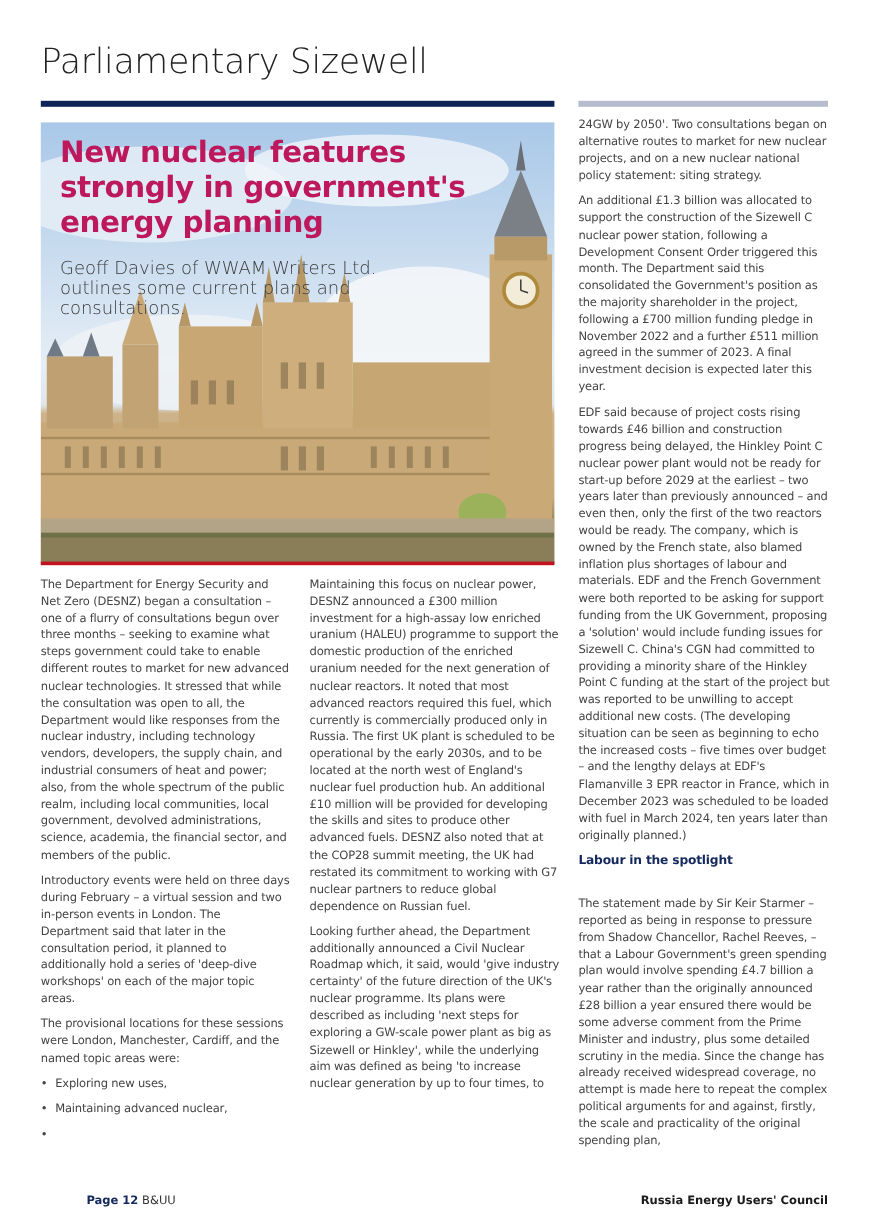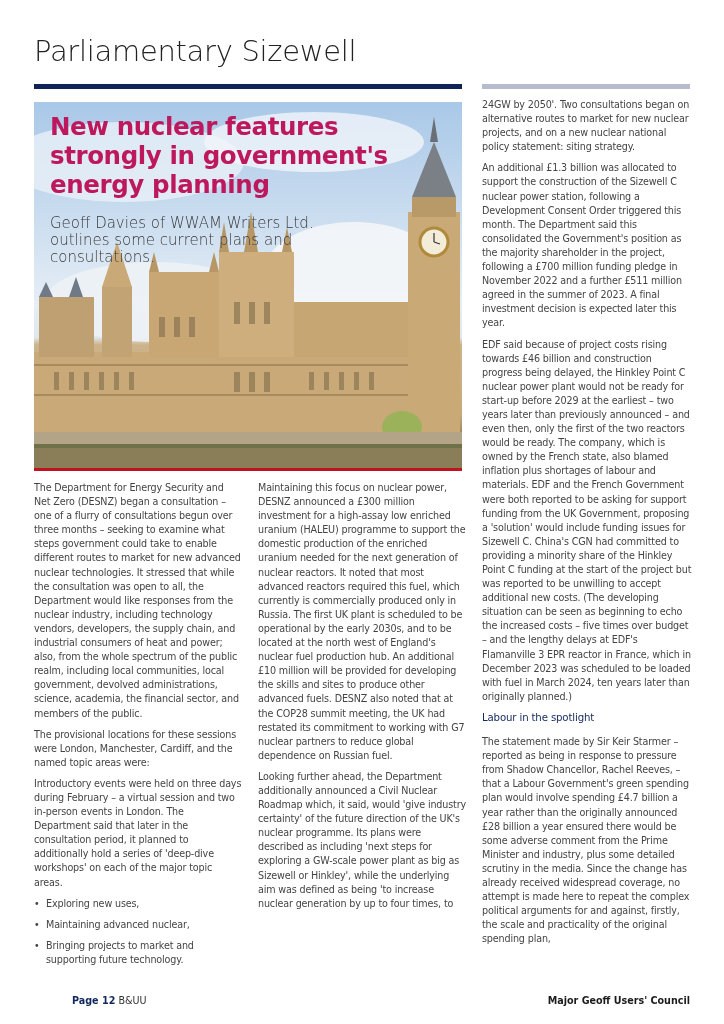--- a/index.html
+++ b/index.html
@@ -36,21 +36,21 @@
 
   
   .col { position: absolute; font-size: 9.6px; line-height: 14.1px; color: #444; letter-spacing: -0.15px; }
   .col p { margin-bottom: 7px; }
   .col1 { left: 34px; top: 481px; width: 208px; }
   .col2 { left: 258px; top: 481px; width: 210px; }
   .col3 { left: 482px; top: 98px; width: 210px; }
   .col ul { list-style: none; }
   .col li { position: relative; padding-left: 12px; margin-bottom: 7px; }
   .col li .bullet { position: absolute; left: 0; top: 0; }
-  .subhead { font-weight: normal; color: #13285c; font-size: 10.2px; margin: 2px 0 10px 0; }
+  .subhead { font-weight: bold; color: #13285c; font-size: 10.2px; margin: 2px 0 22px 0; }
 
   .footer-left { position: absolute; left: 34px; top: 995px; font-size: 9.6px; color: #333; padding-left: 38px; }
   .footer-left .pg { font-weight: bold; color: #13285c; }
   .footer-right { position: absolute; right: 34px; top: 995px; font-size: 9.6px; font-weight: bold; color: #1b1b1b; }
 </style>
 </head>
 <body>
 
 <div class="section-title">Parliamentary Sizewell</div>
 <div class="rule-main"></div>
@@ -122,39 +122,39 @@
     <rect x="0" y="342" width="428" height="4" fill="#5d6b3f" opacity="0.6"></rect>
   </svg>
 </div>
 <div class="hero-red"></div>
 
 <h1 class="headline">New nuclear features strongly in government's energy planning</h1>
 <div class="standfirst">Geoff Davies of WWAM Writers Ltd. outlines some current plans and consultations.</div>
 
 <div class="col col1">
   <p>The Department for Energy Security and Net Zero (DESNZ) began a consultation – one of a flurry of consultations begun over three months – seeking to examine what steps government could take to enable different routes to market for new advanced nuclear technologies. It stressed that while the consultation was open to all, the Department would like responses from the nuclear industry, including technology vendors, developers, the supply chain, and industrial consumers of heat and power; also, from the whole spectrum of the public realm, including local communities, local government, devolved administrations, science, academia, the financial sector, and members of the public.</p>
+  <p>Introductory events were held on three days during February – a virtual session and two in-person events in London. The Department said that later in the consultation period, it planned to additionally hold a series of 'deep-dive workshops' on each of the major topic areas.</p>
   <p>The provisional locations for these sessions were London, Manchester, Cardiff, and the named topic areas were:</p>
-  <p>Introductory events were held on three days during February – a virtual session and two in-person events in London. The Department said that later in the consultation period, it planned to additionally hold a series of 'deep-dive workshops' on each of the major topic areas.</p>
   <ul>
     <li><span class="bullet">•</span><span>Exploring new uses,</span></li>
     <li><span class="bullet">•</span><span>Maintaining advanced nuclear,</span></li>
-    <li><span class="bullet">•</span><span>Bringing projects to market and supporting future technology.</span></li>
+    <li><span class="bullet">•</span></li>
   </ul>
 </div>
 
 <div class="col col2">
   <p>Maintaining this focus on nuclear power, DESNZ announced a £300 million investment for a high-assay low enriched uranium (HALEU) programme to support the domestic production of the enriched uranium needed for the next generation of nuclear reactors. It noted that most advanced reactors required this fuel, which currently is commercially produced only in Russia. The first UK plant is scheduled to be operational by the early 2030s, and to be located at the north west of England's nuclear fuel production hub. An additional £10 million will be provided for developing the skills and sites to produce other advanced fuels. DESNZ also noted that at the COP28 summit meeting, the UK had restated its commitment to working with G7 nuclear partners to reduce global dependence on Russian fuel.</p>
   <p>Looking further ahead, the Department additionally announced a Civil Nuclear Roadmap which, it said, would 'give industry certainty' of the future direction of the UK's nuclear programme. Its plans were described as including 'next steps for exploring a GW-scale power plant as big as Sizewell or Hinkley', while the underlying aim was defined as being 'to increase nuclear generation by up to four times, to</p>
 </div>
 
 <div class="col col3">
   <p>24GW by 2050'. Two consultations began on alternative routes to market for new nuclear projects, and on a new nuclear national policy statement: siting strategy.</p>
   <p>An additional £1.3 billion was allocated to support the construction of the Sizewell C nuclear power station, following a Development Consent Order triggered this month. The Department said this consolidated the Government's position as the majority shareholder in the project, following a £700 million funding pledge in November 2022 and a further £511 million agreed in the summer of 2023. A final investment decision is expected later this year.</p>
   <p>EDF said because of project costs rising towards £46 billion and construction progress being delayed, the Hinkley Point C nuclear power plant would not be ready for start-up before 2029 at the earliest – two years later than previously announced – and even then, only the first of the two reactors would be ready. The company, which is owned by the French state, also blamed inflation plus shortages of labour and materials. EDF and the French Government were both reported to be asking for support funding from the UK Government, proposing a 'solution' would include funding issues for Sizewell C. China's CGN had committed to providing a minority share of the Hinkley Point C funding at the start of the project but was reported to be unwilling to accept additional new costs. (The developing situation can be seen as beginning to echo the increased costs – five times over budget – and the lengthy delays at EDF's Flamanville 3 EPR reactor in France, which in December 2023 was scheduled to be loaded with fuel in March 2024, ten years later than originally planned.)</p>
   <div class="subhead">Labour in the spotlight</div>
   <p>The statement made by Sir Keir Starmer – reported as being in response to pressure from Shadow Chancellor, Rachel Reeves, – that a Labour Government's green spending plan would involve spending £4.7 billion a year rather than the originally announced £28 billion a year ensured there would be some adverse comment from the Prime Minister and industry, plus some detailed scrutiny in the media. Since the change has already received widespread coverage, no attempt is made here to repeat the complex political arguments for and against, firstly, the scale and practicality of the original spending plan,</p>
 </div>
 
 <div class="footer-left">
   <span class="pg">Page 12</span>
   <span>B&amp;UU</span>
 </div>
-<div class="footer-right">Major Geoff Users' Council</div>
+<div class="footer-right">Russia Energy Users' Council</div>
 
 </body></html>

